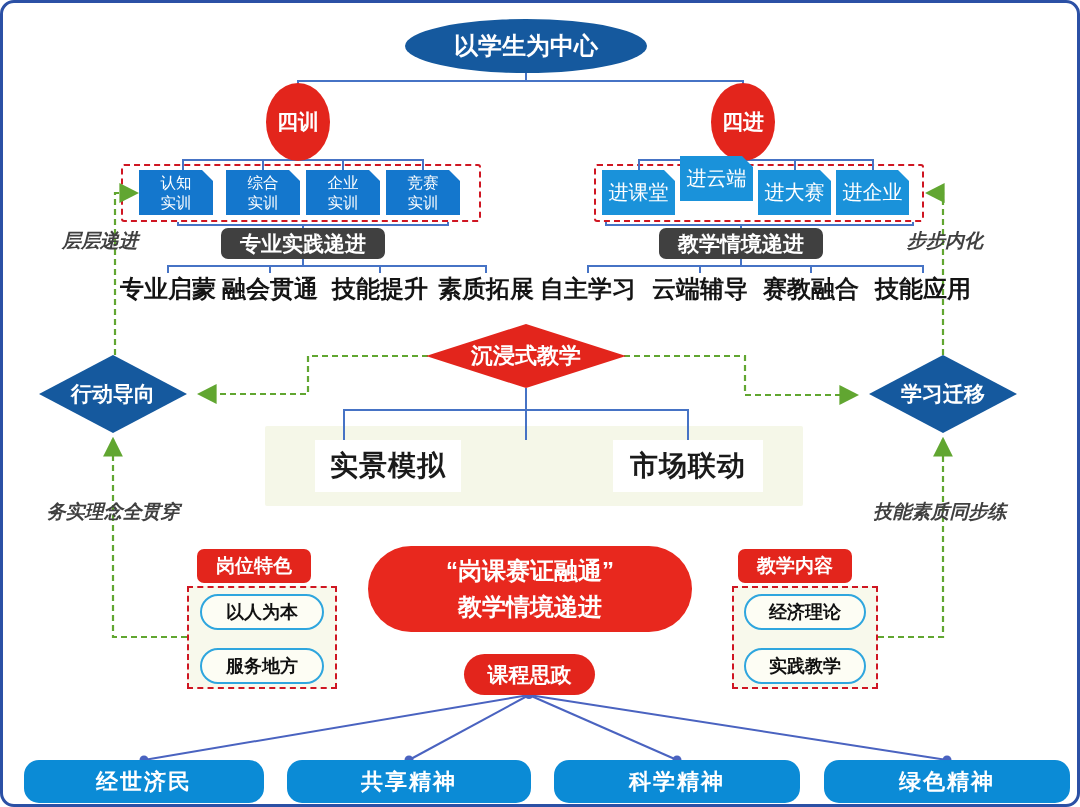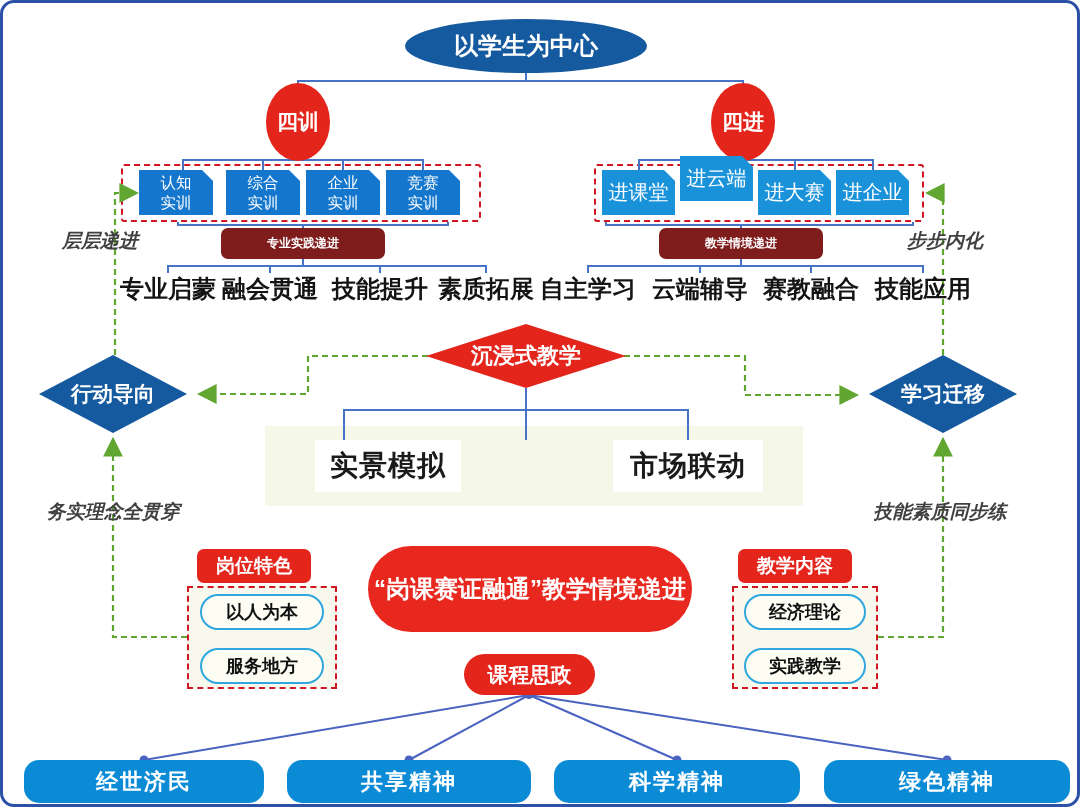--- a/index.html
+++ b/index.html
@@ -12,31 +12,31 @@
   .wires{position:absolute;left:0;top:0;z-index:1;}
   .node{z-index:2;display:flex;align-items:center;justify-content:center;text-align:center;}
 
   .ellipse{background:#15599e;border-radius:50%;color:#fff;font-weight:bold;font-size:24px;}
   .circle-badge{background:#e3251c;border-radius:50%;color:#fff;font-weight:bold;font-size:21px;line-height:1.05;}
   .dashed-group{border:2.5px dashed #cf1622;border-radius:3px;background:transparent;}
   .train-box{background:#1477cd;color:#fff;font-size:15.5px;font-weight:500;line-height:1.25;
     flex-direction:column;clip-path:polygon(0 0,calc(100% - 11px) 0,100% 11px,100% 100%,0 100%);}
   .enter-box{background:#1a92da;color:#fff;font-size:20px;font-weight:500;
     clip-path:polygon(0 0,calc(100% - 11px) 0,100% 11px,100% 100%,0 100%);}
-  .red-badge{background:#7f1d1d;border-radius:7px;color:#fff;font-weight:bold;font-size:12px;}
+  .red-badge{background:#404040;border-radius:7px;color:#fff;font-weight:bold;font-size:21px;}
   .small-red-badge{background:#e3251c;border-radius:7px;color:#fff;font-weight:bold;font-size:19px;}
   .stage-label{color:#141414;font-weight:bold;font-size:24px;white-space:nowrap;}
   .side-note{color:#404040;font-weight:bold;font-style:italic;font-size:19px;white-space:nowrap;align-items:flex-end;}
   .diamond{clip-path:polygon(50% 0,100% 50%,50% 100%,0 50%);color:#fff;font-weight:bold;}
   .blue-diamond{background:#15599e;font-size:21px;}
   .red-diamond{background:#e3251c;font-size:22px;}
   .panel{background:#f5f7e8;border-radius:2px;}
   .method-box{background:#ffffff;color:#1a1a1a;font-weight:600;font-size:28px;letter-spacing:1px;}
   .concept-box{background:#e8281e;border-radius:43px;color:#fff;font-weight:bold;font-size:24px;
-    line-height:1.5;}
+    line-height:1.5;flex-direction:column;}
   .cream-dashed{background:#f8f9ec;border:2.5px dashed #cf1622;}
   .pill{background:#fdfdf4;border:2.5px solid #2fa6de;border-radius:19px;color:#111;font-weight:bold;font-size:18px;}
   .ideology{background:#e3251c;border-radius:21px;color:#fff;font-weight:bold;font-size:21px;}
   .spirit-bar{background:#0b8bd6;border-radius:15px;color:#fff;font-weight:bold;font-size:22px;letter-spacing:2px;}
 </style>
 </head>
 <body>
 
 <div class="canvas">
 

